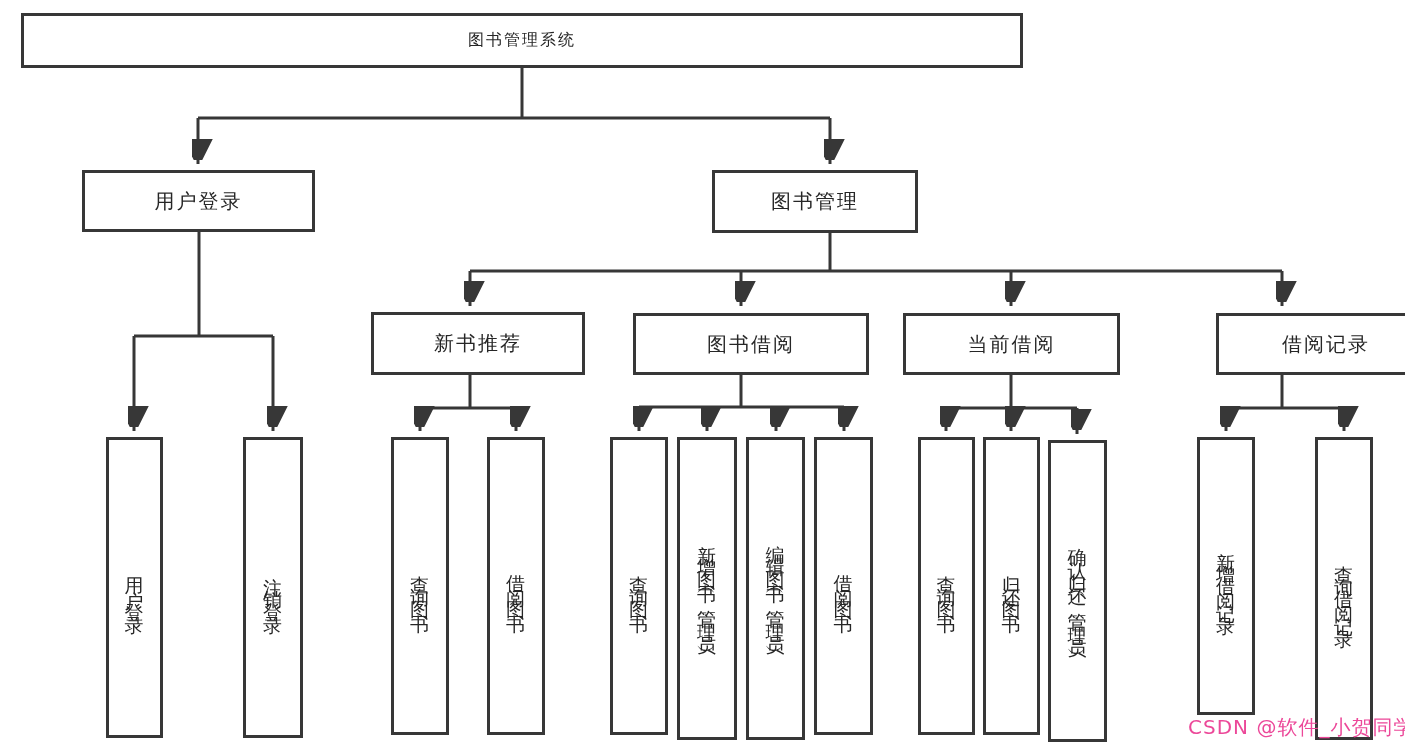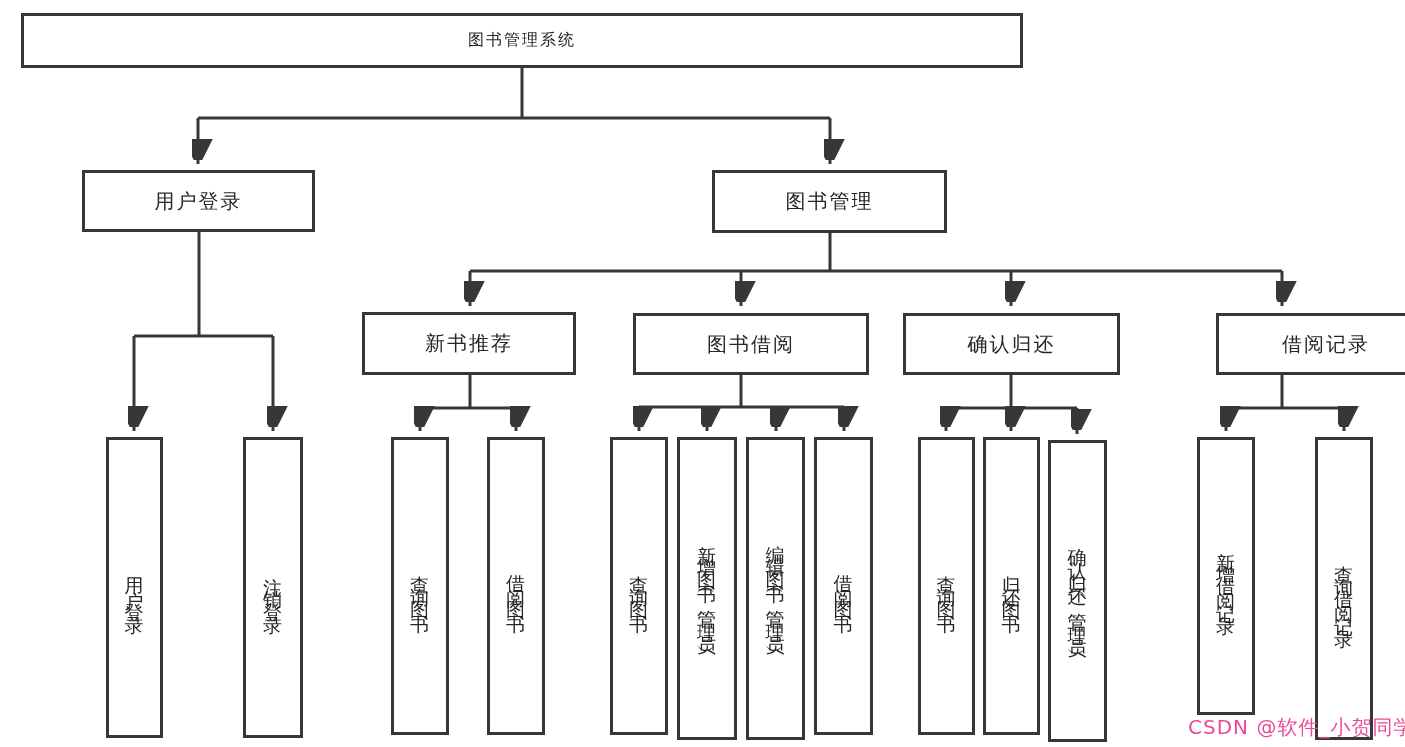--- a/index.html
+++ b/index.html
@@ -98,32 +98,32 @@
     </g>
   </svg>
 
   <div class="box hbox root" style="left:21px;top:13px;width:1002px;height:55px;">
     <span>图书管理系统</span>
   </div>
 
   <div class="box hbox" style="left:82px;top:170px;width:233px;height:62px;">
     <span>用户登录</span>
   </div>
-  <div class="box hbox" style="left:712px;top:170px;width:235px;height:63px;">
+  <div class="box hbox" style="left:712px;top:170px;width:206px;height:63px;">
     <span>图书管理</span>
   </div>
 
-  <div class="box hbox" style="left:362px;top:312px;width:214px;height:63px;">
+  <div class="box hbox" style="left:371px;top:312px;width:214px;height:63px;">
     <span>新书推荐</span>
   </div>
   <div class="box hbox" style="left:633px;top:313px;width:236px;height:62px;">
     <span>图书借阅</span>
   </div>
   <div class="box hbox" style="left:903px;top:313px;width:217px;height:62px;">
-    <span>确认归还</span>
+    <span>当前借阅</span>
   </div>
   <div class="box hbox" style="left:1216px;top:313px;width:220px;height:62px;">
     <span>借阅记录</span>
   </div>
 
   <div class="box vbox" style="left:106px;top:437px;width:57px;height:301px;">
     <span>用户登录</span>
   </div>
   <div class="box vbox" style="left:243px;top:437px;width:60px;height:301px;">
     <span>注销登录</span>

